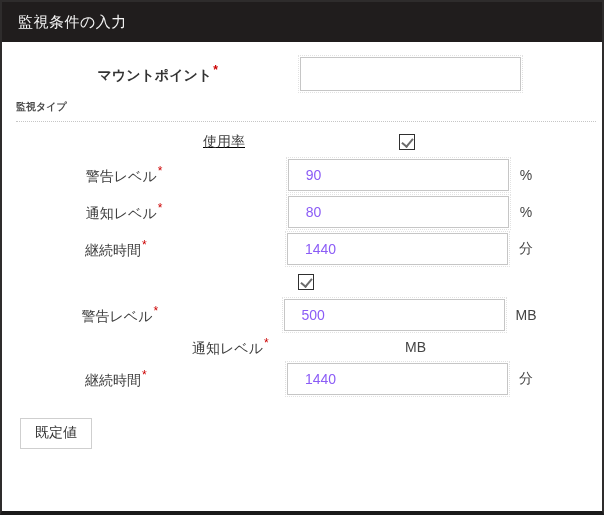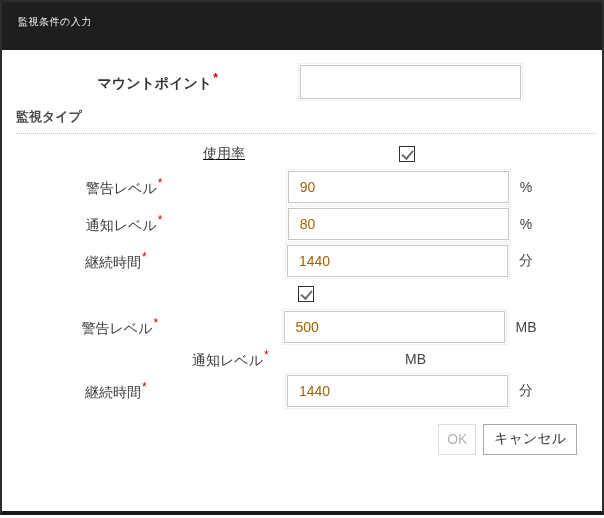--- a/index.html
+++ b/index.html
@@ -10,24 +10,24 @@
     overflow: hidden;
   }
   .dialog {
     position: absolute; top: 0; left: 0;
     width: 604px; height: 515px;
     background: #ffffff;
     border: 2px solid #2e2c2c;
     border-bottom: 4px solid #1a1a1a;
   }
   .titlebar {
-    height: 48px;
+    height: 40px;
     background: #201d1d;
     color: #f5f5f5;
-    font-size: 10px;
+    font-size: 15px;
     line-height: 40px;
     padding-left: 16px;
     letter-spacing: 0.5px;
   }
   .content { padding: 15px 0 0 14px; }
 
   .row { display: flex; align-items: center; justify-content: center; }
   .row-label {
     width: 202px;
     font-size: 14px;
@@ -39,35 +39,35 @@
     color: #cc0000;
     font-size: 12px;
     vertical-align: super;
     margin-left: 1px;
   }
   .text-input {
     width: 221px; height: 32px;
     border: 1px solid #c6c6c6;
     outline: 1px dotted #e2e2e2;
     outline-offset: 1px;
-    padding: 0 11px;
+    padding: 0 17px;
     font-size: 14px;
-    color: #a16207;
+    color: #8b5cf6;
     font-family: "Liberation Sans", "DejaVu Sans", sans-serif;
     background: #ffffff;
   }
   .mount-input { height: 34px; }
   .unit { margin-left: 11px; font-size: 14px; color: #444444; }
 
   .section-header {
     margin-top: 9px;
     margin-right: 6px;
     padding-bottom: 7px;
     border-bottom: 1px dotted #c6c6c6;
-    font-size: 13px;
+    font-size: 10px;
     font-weight: bold;
     color: #4a4a4a;
   }
   .check-row { margin: 12px 0 9px 0; height: 16px; text-decoration: underline; }
   .check-row.second { margin-top: 9px; }
   .field-row { margin-bottom: 5px; }
 
   .checkbox {
     width: 16px; height: 16px;
     border: 1px solid #2f2f2f;
@@ -191,21 +191,18 @@
 
     <div class="row field-row">
       <div class="row-label">
         <span>継続時間</span><span class="req">*</span>
       </div>
       <input type="text" class="text-input" value="1440" style="">
       <span class="unit">分</span>
     </div>
 
     
-
-    
-    <div class="footer">
-      <button class="btn ok-btn" disabled="">OK</button>
-      <button class="btn cancel-btn">キャンセル</button>
-    </div>
+    <button class="btn default-btn">既定値</button>
+
+    
 
   </div>
 </div>
 
 </body></html>

